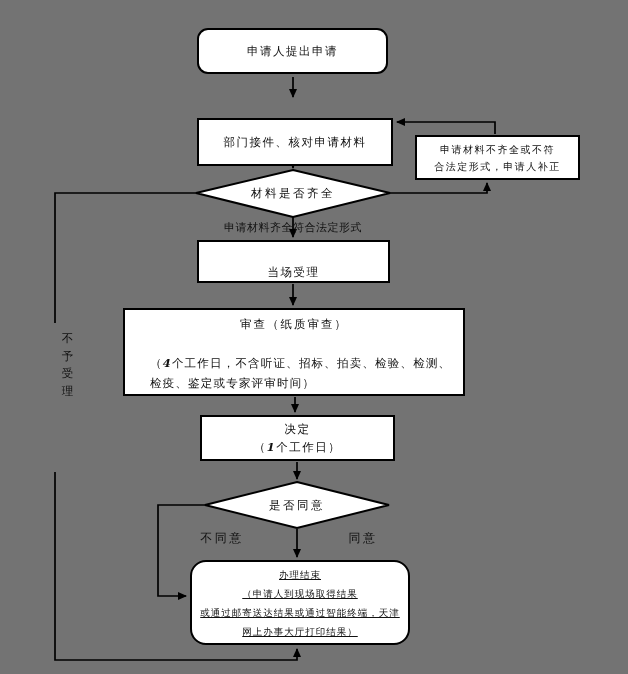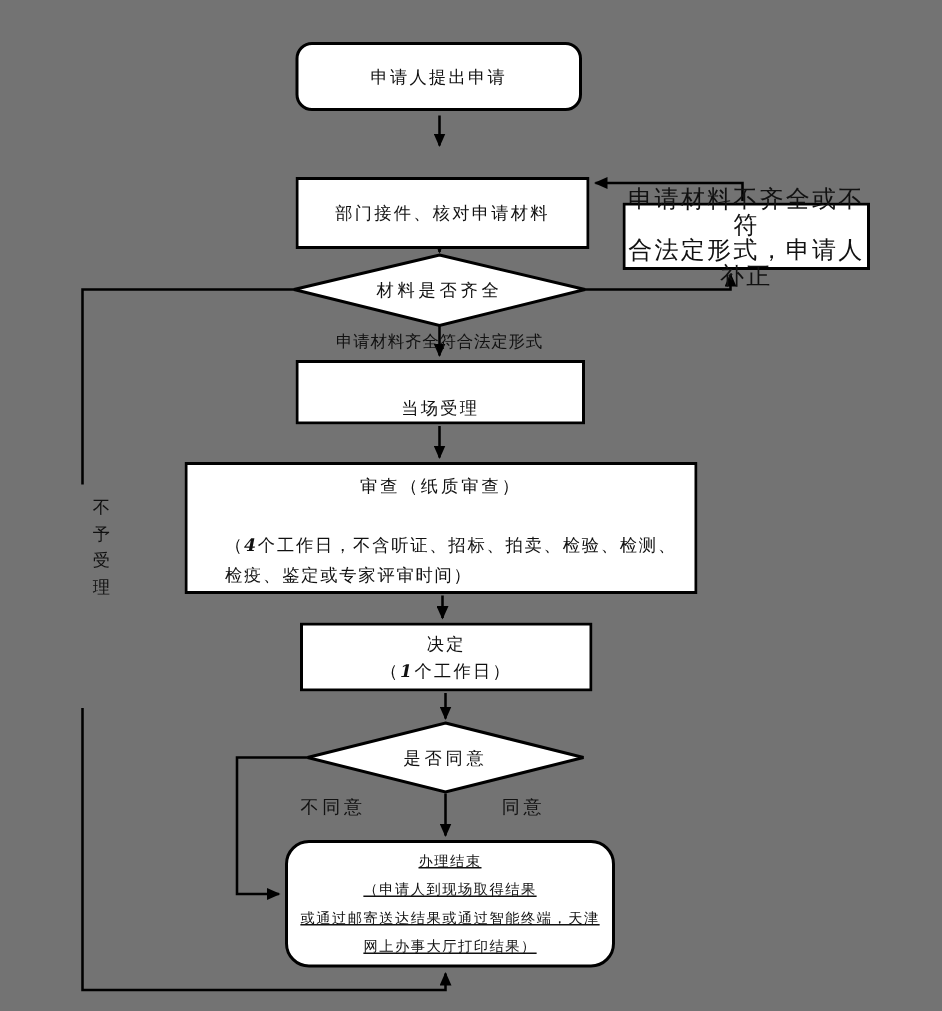--- a/index.html
+++ b/index.html
@@ -34,21 +34,21 @@
     text-align: center;
     font-size: 11.5px;
     letter-spacing: 1.5px;
     line-height: 17px;
   }
   .rounded-sm { border-radius: 11px; }
   .rounded-lg { border-radius: 16px; }
 
   #start-box   { left: 197px; top: 28px;  width: 191px; height: 46px; }
   #receive-box { left: 197px; top: 100px; width: 196px; height: 48px; margin-top: 18px; }
-  #supplement-box { left: 415px; top: 135px; width: 165px; height: 45px; font-size: 16px; letter-spacing: 1.5px; line-height: 17px; }
+  #supplement-box { left: 415px; top: 135px; width: 165px; height: 45px; font-size: 10px; letter-spacing: 1.5px; line-height: 17px; }
   #accept-box  { left: 197px; top: 240px; width: 193px; height: 43px; justify-content: flex-end; }
   #review-box  {
     left: 123px; top: 308px; width: 342px; height: 88px;
     display: block; text-align: left;
   }
   .review-title { text-align: center; margin-top: 6px; font-size: 11.5px; letter-spacing: 2px; }
   .review-note  { margin: 20px 8px 0 25px; font-size: 11.5px; letter-spacing: 1.2px; line-height: 20px; }
   #decide-box  { left: 200px; top: 415px; width: 195px; height: 46px; line-height: 18px; }
   #end-box     {
     left: 190px; top: 560px; width: 220px; height: 85px;
@@ -59,21 +59,21 @@
     position: absolute;
     text-align: center;
     font-size: 11.5px;
     letter-spacing: 1px;
     background: transparent;
   }
   #diamond1-label { left: 196px; top: 186px; width: 194px; letter-spacing: 2.5px; }
   #diamond2-label { left: 205px; top: 498px; width: 184px; letter-spacing: 2.5px; }
   #complete-label { left: 178px; top: 220px; width: 230px; font-size: 11px; letter-spacing: 0.5px; }
   #disagree-label { left: 193px; top: 530px; width: 58px; font-size: 12px; letter-spacing: 2.5px; }
-  #agree-label    { left: 326px; top: 530px; width: 46px; font-size: 12px; letter-spacing: 2.5px; }
+  #agree-label    { left: 340px; top: 530px; width: 46px; font-size: 12px; letter-spacing: 2.5px; }
   #reject-label {
     left: 59px; top: 330px; width: 17px;
     font-size: 11.5px; line-height: 17.5px;
     word-break: break-all; letter-spacing: 0;
   }
   .num { font-style: italic; font-weight: bold; }
 </style>
 </head>
 <body>
 

